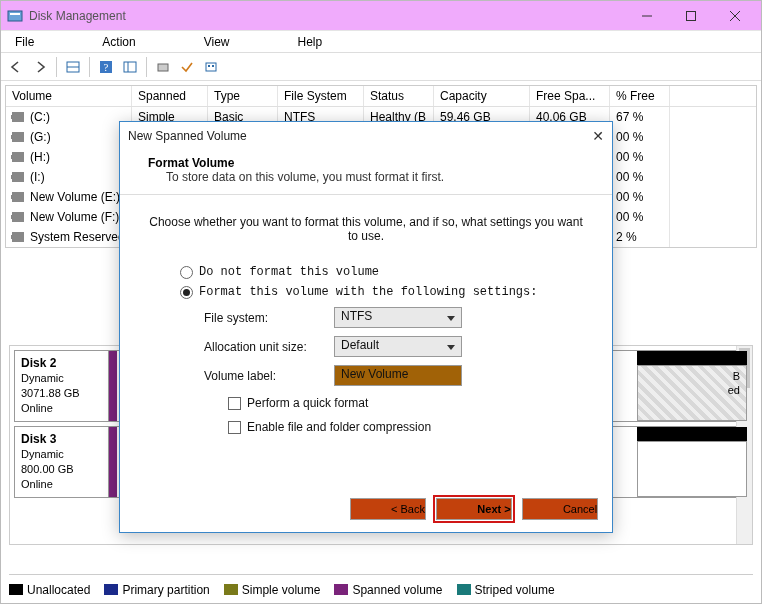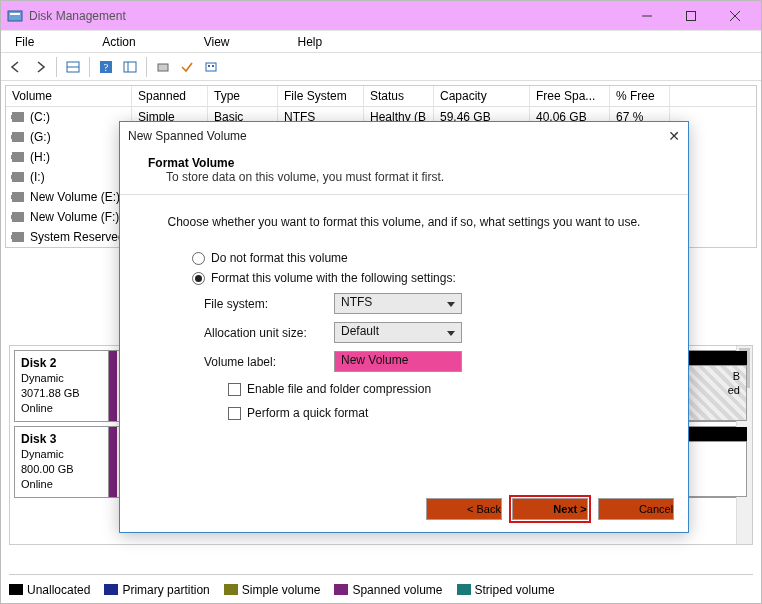--- a/index.html
+++ b/index.html
@@ -54,35 +54,35 @@
   .stripleft{ position:absolute; left:0; top:0; bottom:0; width:8px; background:#7a237a;}
   .barunalloc{ position:absolute; right:0; top:0; height:14px; background:#000; }
   .barhatch{ position:absolute; right:0; top:14px; bottom:0; border:1px solid #999;
     background: repeating-linear-gradient(45deg,#d8d8d8 0 4px,#eee 4px 8px);}
   .scrolltrack{ position:absolute; top:0; right:0; bottom:0; width:16px; background:#f0f0f0; border-left:1px solid #ddd;}
   .scrollthumb{ position:absolute; left:2px; right:2px; top:2px; height:40px; background:#c8c8c8;}
   
   .legend{ position:absolute; left:8px; bottom:6px; right:8px; border-top:1px solid #ccc; padding-top:8px; display:flex; gap:14px; align-items:flex-end;}
   .sw{width:14px;height:11px;display:inline-block;margin-right:4px;position:relative;top:1px;}
   
-  .overlay{ position:absolute; left:118px; top:120px; width:570px; height:412px; background:#fff;
+  .overlay{ position:absolute; left:118px; top:120px; width:494px; height:412px; background:#fff;
     border:1px solid #3a86c8; box-shadow:0 3px 16px rgba(0,0,0,0.25);}
   .dlg-title{ height:28px; display:flex; align-items:center; padding:0 8px; font-size:12px; color:#222;}
   .dlg-title .close{ margin-left:auto; font-size:14px; color:#333;}
   .dlg-hdr{ padding:6px 28px 10px 28px; border-bottom:1px solid #ddd;}
   .dlg-hdr .t{ font-weight:bold; font-size:12px;}
   .dlg-hdr .s{ padding-left:18px; color:#333; font-size:12px;}
   .dlg-body{ padding:20px 28px 0 28px; font-size:12px; color:#111;}
   .instr{ text-align:center; margin-bottom:22px;}
-  .radioline{ display:flex; align-items:center; gap:6px; margin:6px 0 6px 44px;}
+  .radioline{ display:flex; align-items:center; gap:6px; margin:6px 0 6px 32px;font-family:Liberation Mono, monospace;}
   .formrow{ display:flex; align-items:center; margin:8px 0 0 56px;}
   .formrow label{ width:130px;}
   .select, .txt{ width:128px; height:21px; border:1px solid #999; background:#e9e9e9; padding:1px 18px 1px 6px; font-size:12px; position:relative; display:inline-block;}
   .select::after{content:"";position:absolute;right:6px;top:8px;border-left:4px solid transparent;border-right:4px solid transparent;border-top:5px solid #333;}
-  .txt{ background:#ec4899;}
+  .txt{ background:#a16207;}
   .chkline{ display:flex; align-items:center; gap:6px; margin:10px 0 0 80px;}
   .chk{ width:13px; height:13px; border:1px solid #666; background:#fff;}
   .radio{ width:13px; height:13px; border:1px solid #666; border-radius:50%; display:inline-block; position:relative; background:#fff;}
   .radio.checked::after{content:"";position:absolute;left:2px;top:2px;width:7px;height:7px;border-radius:50%;background:#222;}
   .dlg-btns{ position:absolute; bottom:12px; right:14px; display:flex; gap:10px;}
   .btn{ width:76px; height:22px; border:1px solid #9f9f9f; background:#c2410c; font-size:11px; display:flex; align-items:center; justify-content:center;padding-left:40px;}
   .btn.primary{ outline:2px solid #d01616; outline-offset:1px;font-weight:bold;}
 </style>
 </head>
 <body>
@@ -332,25 +332,25 @@
       <label>Allocation unit size:</label>
       <span class="select"><span>Default</span></span>
     </div>
     <div class="formrow">
       <label>Volume label:</label>
       <span class="txt"><span>New Volume</span></span>
     </div>
 
     <div class="chkline">
       <span class="chk"></span>
-      <span>Enable file and folder compression</span>
+      <span>Perform a quick format</span>
     </div>
     <div class="chkline">
       <span class="chk"></span>
-      <span>Perform a quick format</span>
+      <span>Enable file and folder compression</span>
     </div>
   </div>
   <div class="dlg-btns">
     <div class="btn">&lt; Back</div>
     <div class="btn primary">Next &gt;</div>
     <div class="btn">Cancel</div>
   </div>
 </div>
 
 </body></html>

